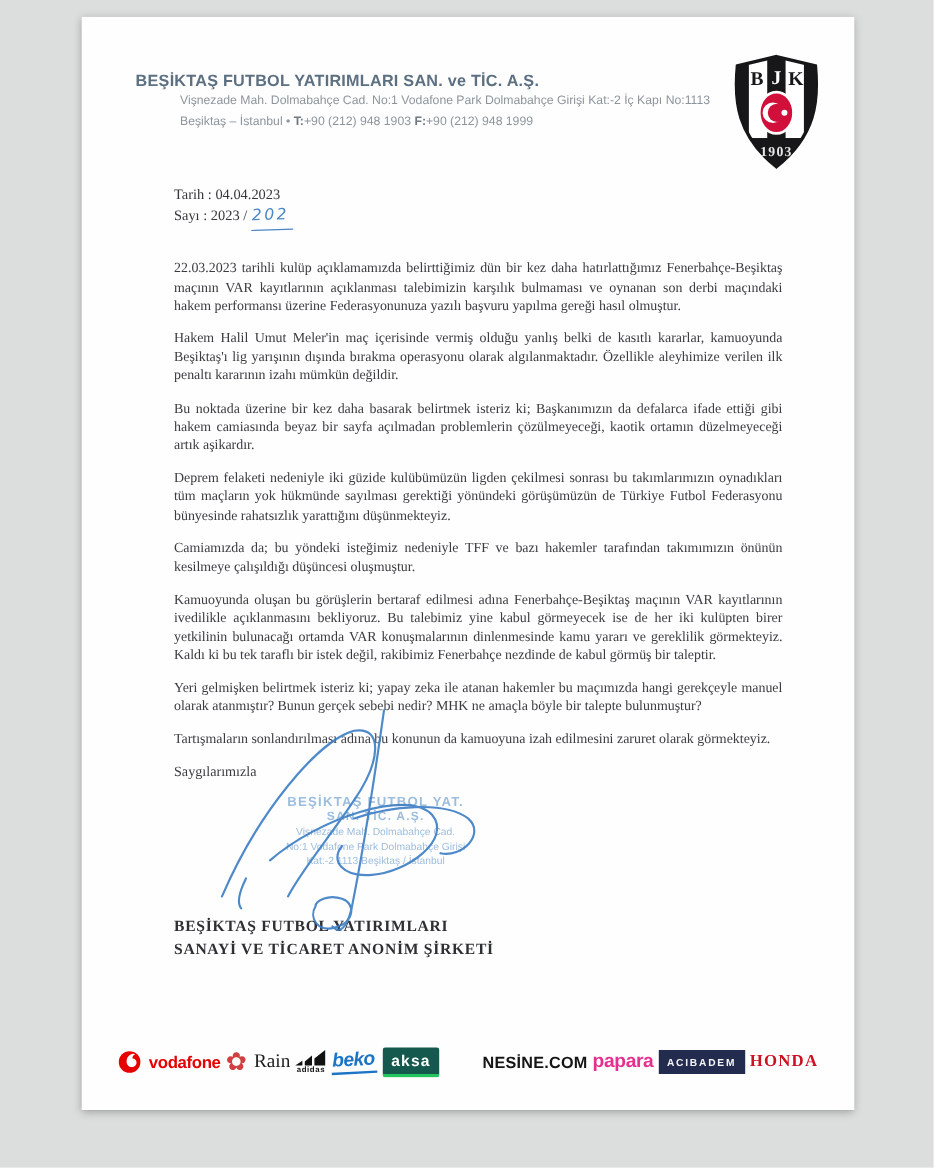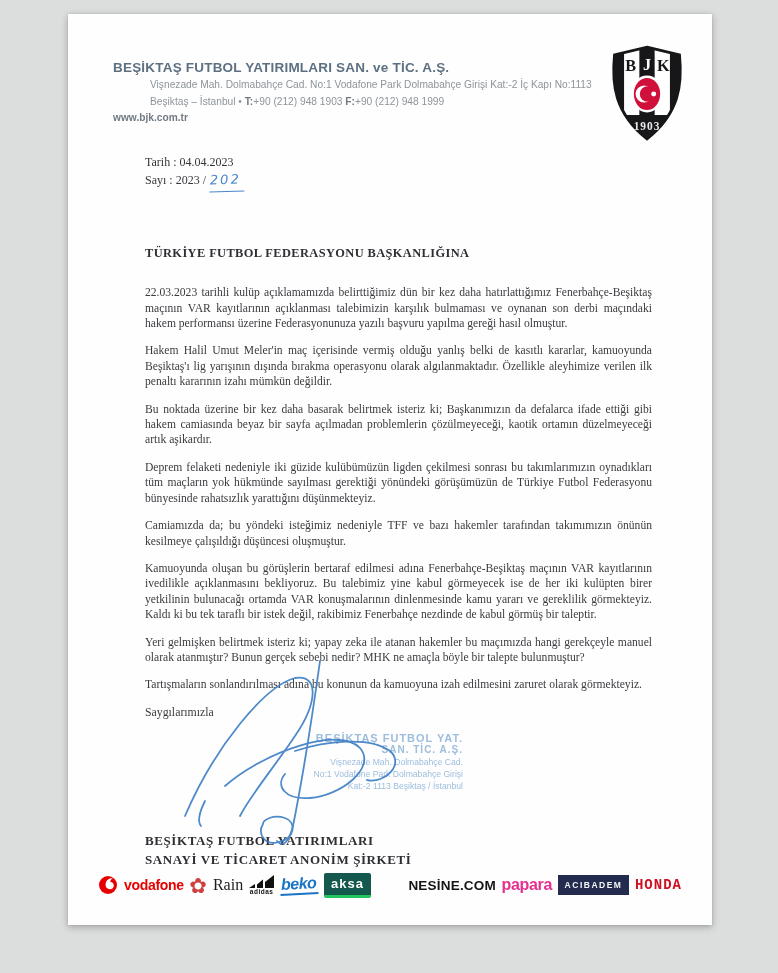--- a/index.html
+++ b/index.html
@@ -44,21 +44,21 @@
   .body-text p{
     font-size:11.6px;line-height:1.33;text-align:justify;
     margin:0 0 12px 0;color:#3a3b3f;
   }
   .body-text{margin-top:24px;}
   .closing{font-size:11.8px;margin-top:2px;color:#3a3b3f;}
   
   .sign-zone{position:relative;height:108px;margin-top:4px;}
   .stamp{
     position:absolute;left:18px;top:8px;width:300px;
-    color:#85aed6;text-align:right;
+    color:#85aed6;text-align:center;
     font-family:"Liberation Sans", sans-serif;
     filter:blur(.4px);opacity:.8;
   }
   .stamp .s1{font-weight:bold;font-size:11px;letter-spacing:1px;}
   .stamp .s2{font-weight:bold;font-size:10px;letter-spacing:1px;}
   .stamp .s3{font-size:8.6px;margin-top:2px;}
   .signature-svg{position:absolute;left:0px;top:-68px;pointer-events:none;}
   .company-sign{
     font-weight:bold;font-size:13px;letter-spacing:.6px;color:#2e2f33;line-height:1.45;
   }
@@ -83,38 +83,37 @@
     padding:3px 7px 4px;border-radius:2px;letter-spacing:1px;border-bottom:3px solid #22c55e;
   }
   .sp-nesine .wordmark{color:#151515;font-weight:bold;font-size:13.5px;letter-spacing:.2px;margin-left:32px;}
   .sp-papara .wordmark{color:#e5308f;font-weight:bold;font-size:16px;letter-spacing:-.3px;}
   .sp-acibadem .box{
     background:#232c4e;color:#f5f6fa;font-weight:bold;font-size:8.5px;
     padding:5px 7px;letter-spacing:1.5px;
   }
   .sp-honda .wordmark{
     color:#cc1122;font-weight:bold;font-size:14px;letter-spacing:1px;
-    font-family:Liberation Mono, monospace;
+    font-family:Liberation Serif, serif;
   }
 </style>
 </head>
 <body>
 
 <div class="page">
 
   <div class="letterhead">
     <div class="company-name">BEŞİKTAŞ FUTBOL YATIRIMLARI SAN. ve TİC. A.Ş.</div>
     <div class="addr">Vişnezade Mah. Dolmabahçe Cad. No:1 Vodafone Park Dolmabahçe Girişi Kat:-2 İç Kapı No:1113</div>
     <div class="addr">
       <span>Beşiktaş – İstanbul</span>
       <span>•</span>
       <b>T:</b><span>+90 (212) 948 1903</span>
       <b>F:</b><span>+90 (212) 948 1999</span>
     </div>
-    <div class="website">www.bjk.com.tr</div>
   </div>
 
   <div class="crest">
     <svg width="86" height="100" viewBox="0 0 90 104">
       <defs>
         <clipPath id="shieldClip">
           <path d="M45,3 L79,11 C82,42 79,72 45,99 C11,72 8,42 11,11 Z"></path>
         </clipPath>
       </defs>
       <path d="M45,3 L79,11 C82,42 79,72 45,99 C11,72 8,42 11,11 Z" fill="#ffffff" stroke="#17171a" stroke-width="3"></path>
@@ -134,21 +133,20 @@
       <text x="45" y="90" font-family="Liberation Serif, serif" font-weight="bold" font-size="12" fill="#e8e8e8" text-anchor="middle" letter-spacing="1">1903</text>
     </svg>
   </div>
 
   <div class="content">
     <div class="meta">
       <div><span>Tarih : </span><span>04.04.2023</span></div>
       <div><span>Sayı   : </span><span>2023 / </span><span class="hand">202</span></div>
     </div>
 
-    <div class="recipient">TÜRKİYE FUTBOL FEDERASYONU BAŞKANLIĞINA</div>
 
     <div class="body-text">
       <p>22.03.2023 tarihli kulüp açıklamamızda belirttiğimiz dün bir kez daha hatırlattığımız Fenerbahçe-Beşiktaş maçının VAR kayıtlarının açıklanması talebimizin karşılık bulmaması ve oynanan son derbi maçındaki hakem performansı üzerine Federasyonunuza yazılı başvuru yapılma gereği hasıl olmuştur.</p>
       <p>Hakem Halil Umut Meler'in maç içerisinde vermiş olduğu yanlış belki de kasıtlı kararlar, kamuoyunda Beşiktaş'ı lig yarışının dışında bırakma operasyonu olarak algılanmaktadır. Özellikle aleyhimize verilen ilk penaltı kararının izahı mümkün değildir.</p>
       <p>Bu noktada üzerine bir kez daha basarak belirtmek isteriz ki; Başkanımızın da defalarca ifade ettiği gibi hakem camiasında beyaz bir sayfa açılmadan problemlerin çözülmeyeceği, kaotik ortamın düzelmeyeceği artık aşikardır.</p>
       <p>Deprem felaketi nedeniyle iki güzide kulübümüzün ligden çekilmesi sonrası bu takımlarımızın oynadıkları tüm maçların yok hükmünde sayılması gerektiği yönündeki görüşümüzün de Türkiye Futbol Federasyonu bünyesinde rahatsızlık yarattığını düşünmekteyiz.</p>
       <p>Camiamızda da; bu yöndeki isteğimiz nedeniyle TFF ve bazı hakemler tarafından takımımızın önünün kesilmeye çalışıldığı düşüncesi oluşmuştur.</p>
       <p>Kamuoyunda oluşan bu görüşlerin bertaraf edilmesi adına Fenerbahçe-Beşiktaş maçının VAR kayıtlarının ivedilikle açıklanmasını bekliyoruz. Bu talebimiz yine kabul görmeyecek ise de her iki kulüpten birer yetkilinin bulunacağı ortamda VAR konuşmalarının dinlenmesinde kamu yararı ve gereklilik görmekteyiz. Kaldı ki bu tek taraflı bir istek değil, rakibimiz Fenerbahçe nezdinde de kabul görmüş bir taleptir.</p>
       <p>Yeri gelmişken belirtmek isteriz ki; yapay zeka ile atanan hakemler bu maçımızda hangi gerekçeyle manuel olarak atanmıştır? Bunun gerçek sebebi nedir? MHK ne amaçla böyle bir talepte bulunmuştur?</p>
       <p>Tartışmaların sonlandırılması adına bu konunun da kamuoyuna izah edilmesini zaruret olarak görmekteyiz.</p>

